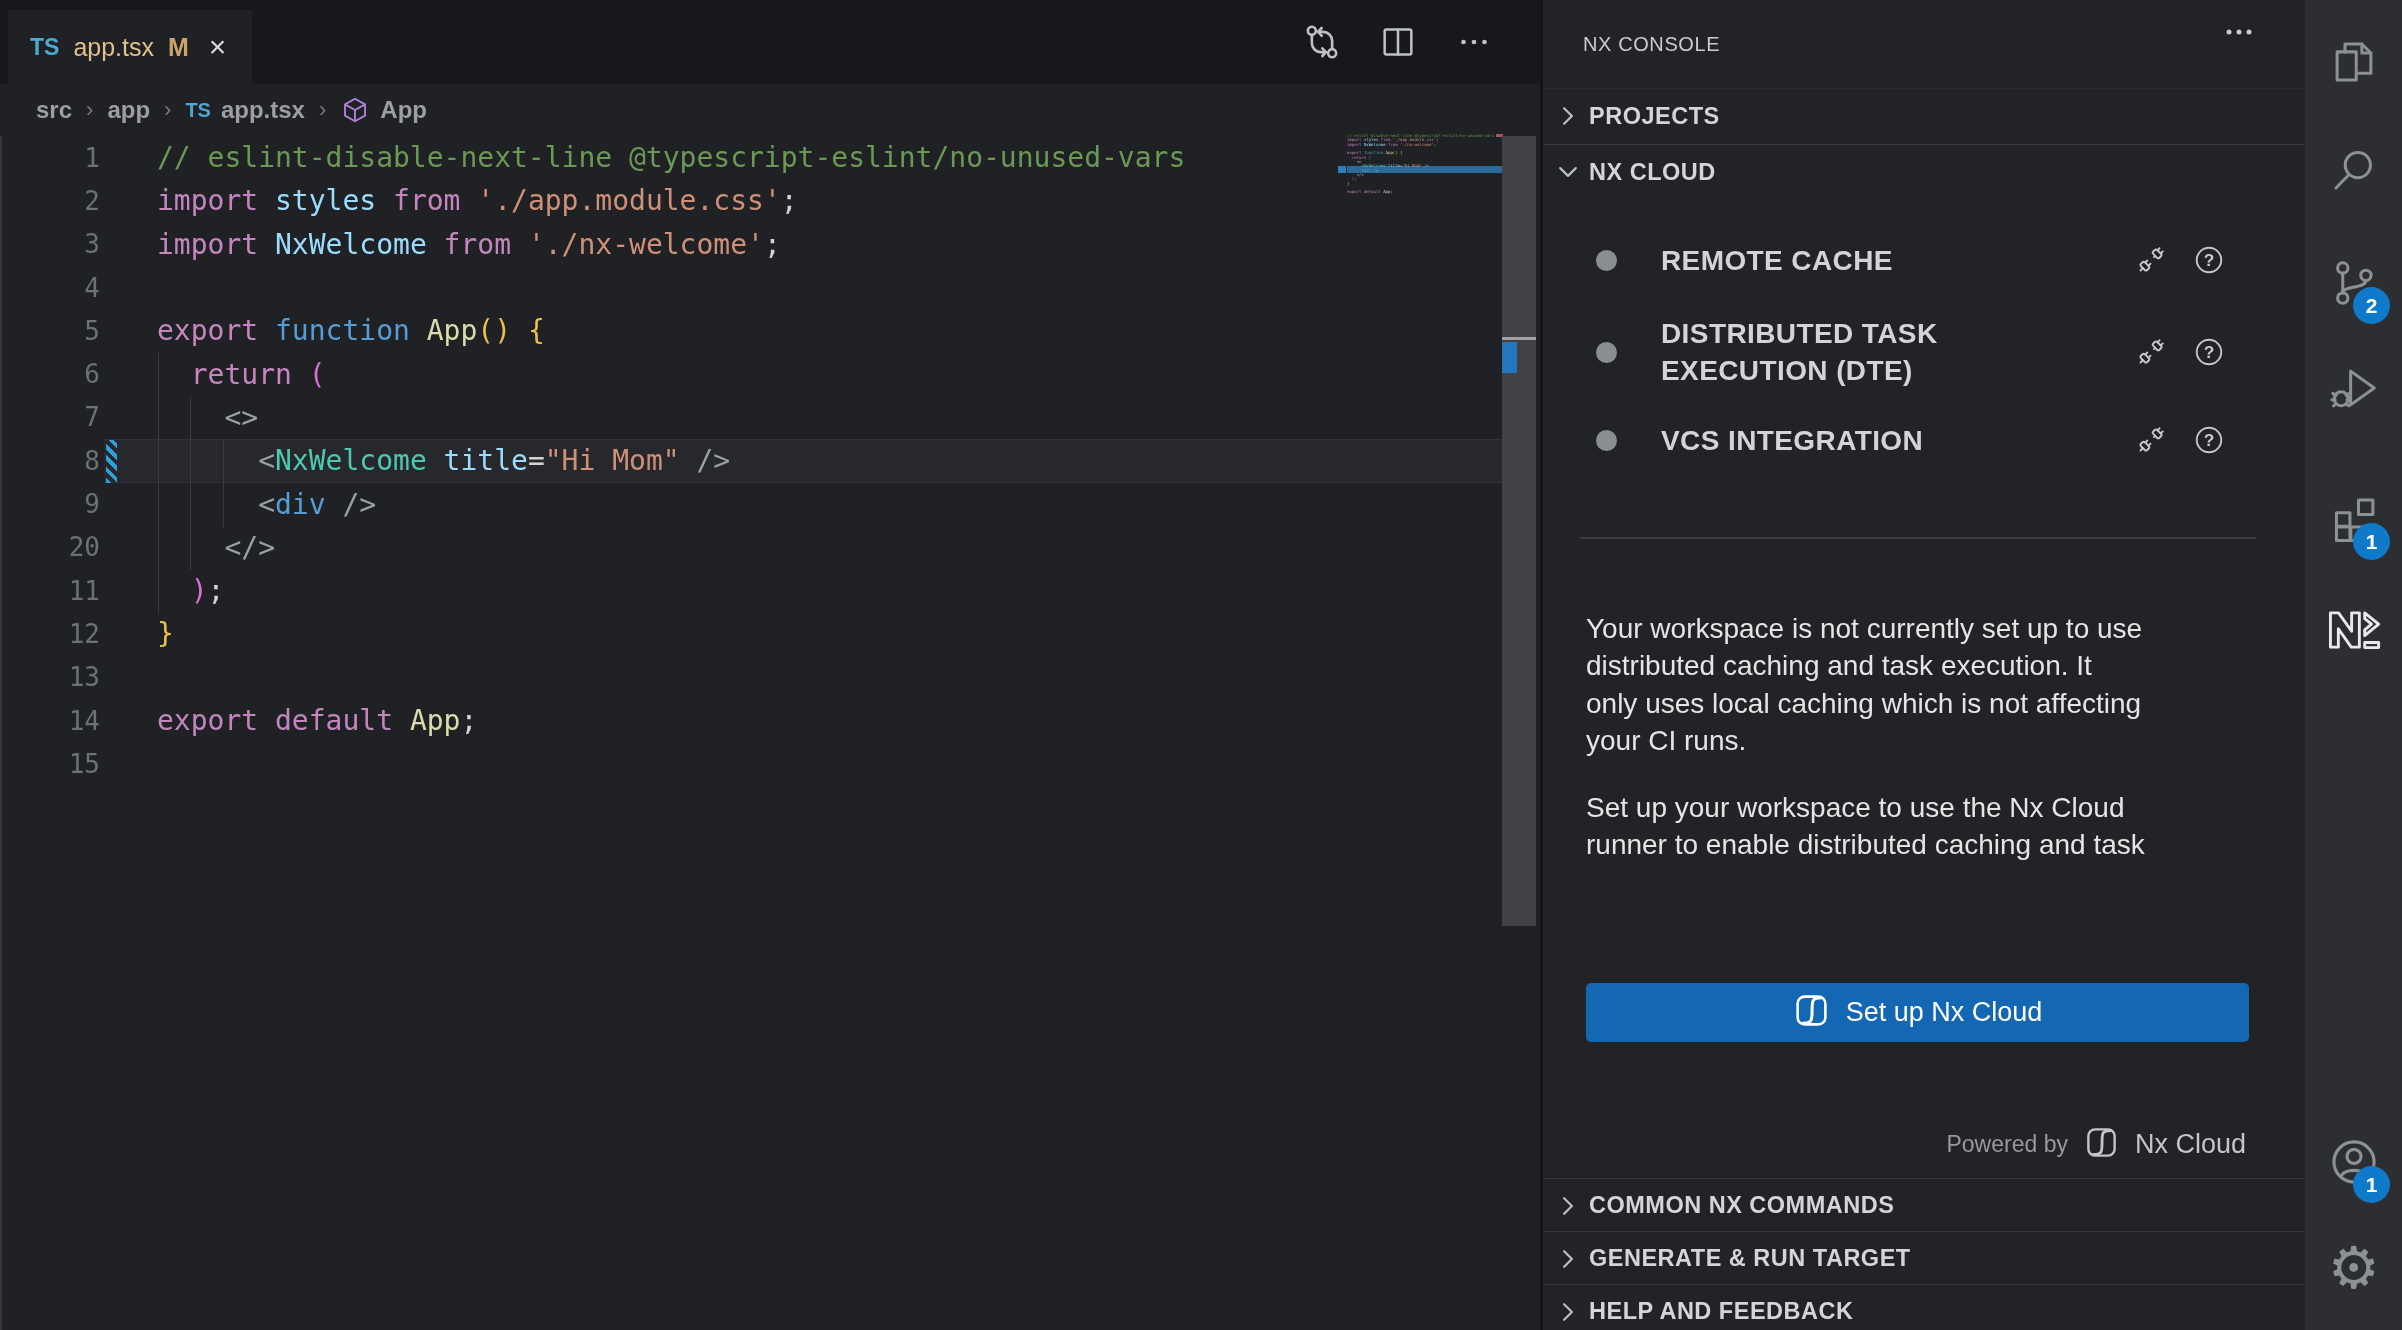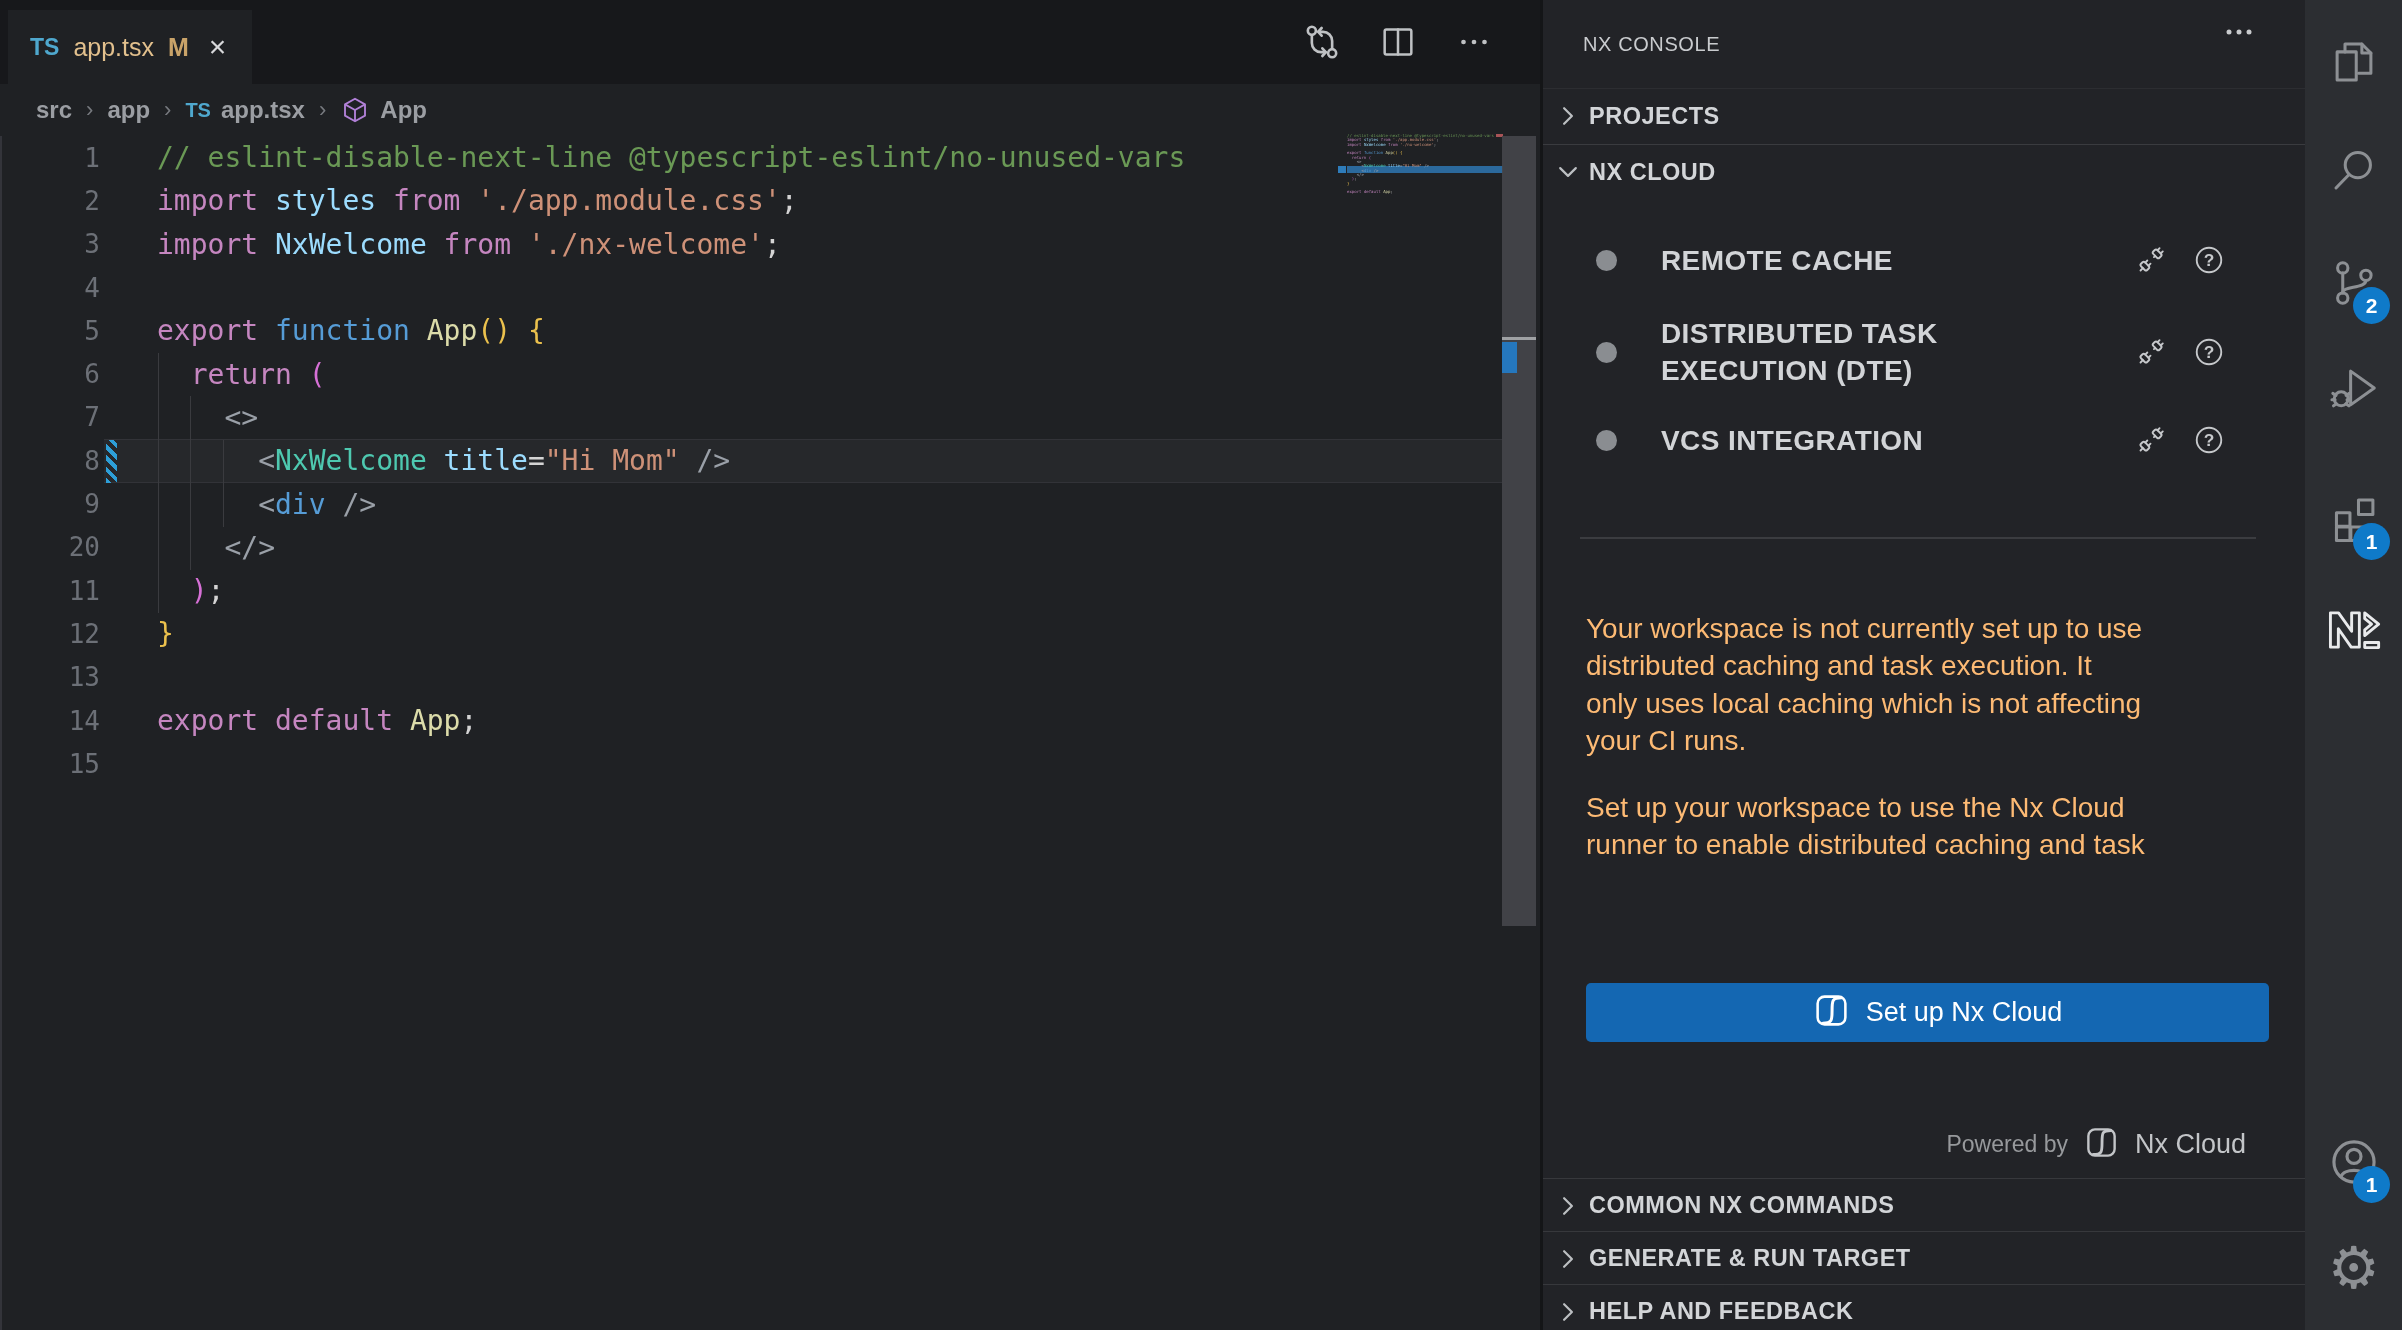--- a/index.html
+++ b/index.html
@@ -71,24 +71,24 @@
 
   .nx-item{position:absolute;left:0;width:100%;}
   .nx-item .bullet{position:absolute;left:53px;top:50%;margin-top:-10.5px;width:21px;height:21px;border-radius:50%;background:#8a8d91;}
   .nx-item .item-label{position:absolute;left:118px;top:50%;transform:translateY(-50%);
     font-size:28px;font-weight:700;letter-spacing:.4px;color:#d2d4d7;line-height:37px;}
   .item-icons{position:absolute;right:80px;top:50%;transform:translateY(-50%);display:flex;gap:26px;}
   .item-icon{width:32px;height:32px;cursor:pointer;}
   .item-icon svg{stroke:#c6c8cb;fill:none;stroke-width:1.4;stroke-linecap:round;}
 
   #nxcloud-sep{position:absolute;left:37px;top:537px;width:676px;height:1.5px;background:#3b3c40;}
-  .panel-para{position:absolute;left:43px;font-size:28px;line-height:37.3px;color:#fdba74;font-weight:400;}
+  .panel-para{position:absolute;left:43px;font-size:28px;line-height:37.3px;color:#e5e5e5;font-weight:400;}
 
   #setup-btn{position:absolute;left:43px;top:983px;width:663px;height:59px;border-radius:5px;
-    background:#1467b2;display:flex;align-items:center;justify-content:center;gap:16px;cursor:pointer;padding-left:20px;}
+    background:#1467b2;display:flex;align-items:center;justify-content:center;gap:16px;cursor:pointer;}
   #setup-btn-label{color:#fff;font-size:27px;}
   .nxcloud-logo svg{stroke:#fff;fill:none;stroke-width:2.2;stroke-linecap:round;}
 
   #powered{position:absolute;right:59px;top:1122px;height:44px;display:flex;align-items:center;gap:16px;}
   #powered-prefix{color:#97999c;font-size:23px;}
   #powered-brand{color:#c3c5c8;font-size:27px;}
   #powered .nxcloud-logo svg{stroke:#c3c5c8;}
 
   .footer-row{border-top:1px solid #37383c;position:absolute;left:0;width:100%;height:53px;
     display:flex;align-items:center;cursor:pointer;}

